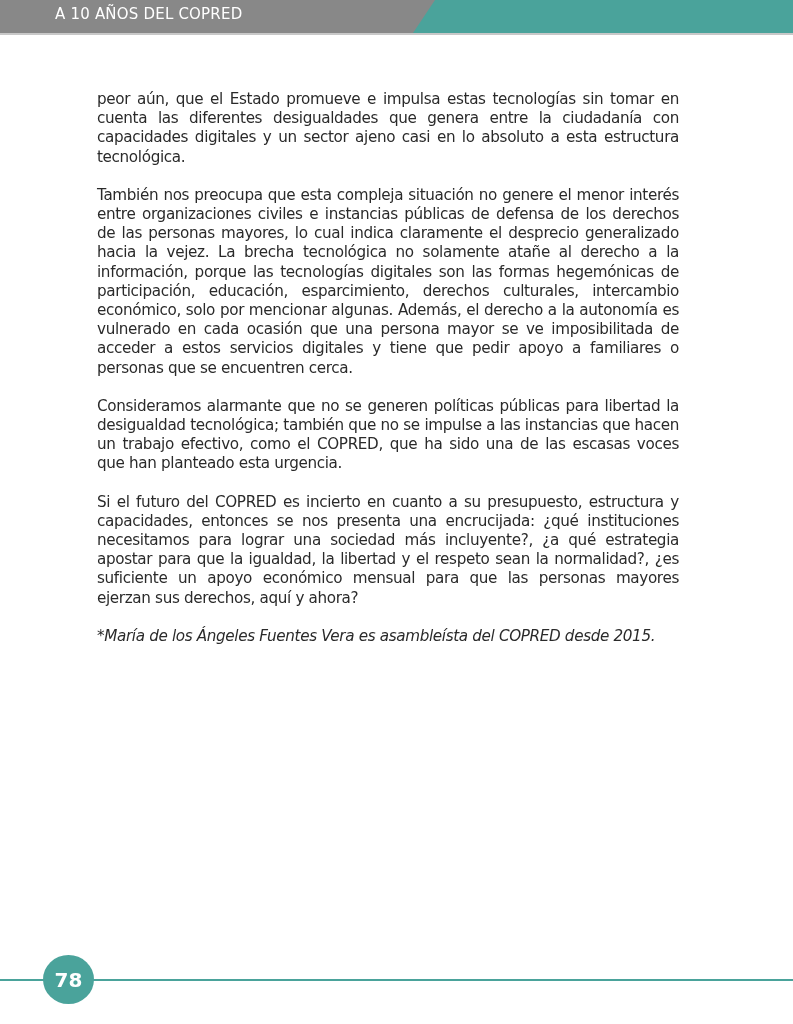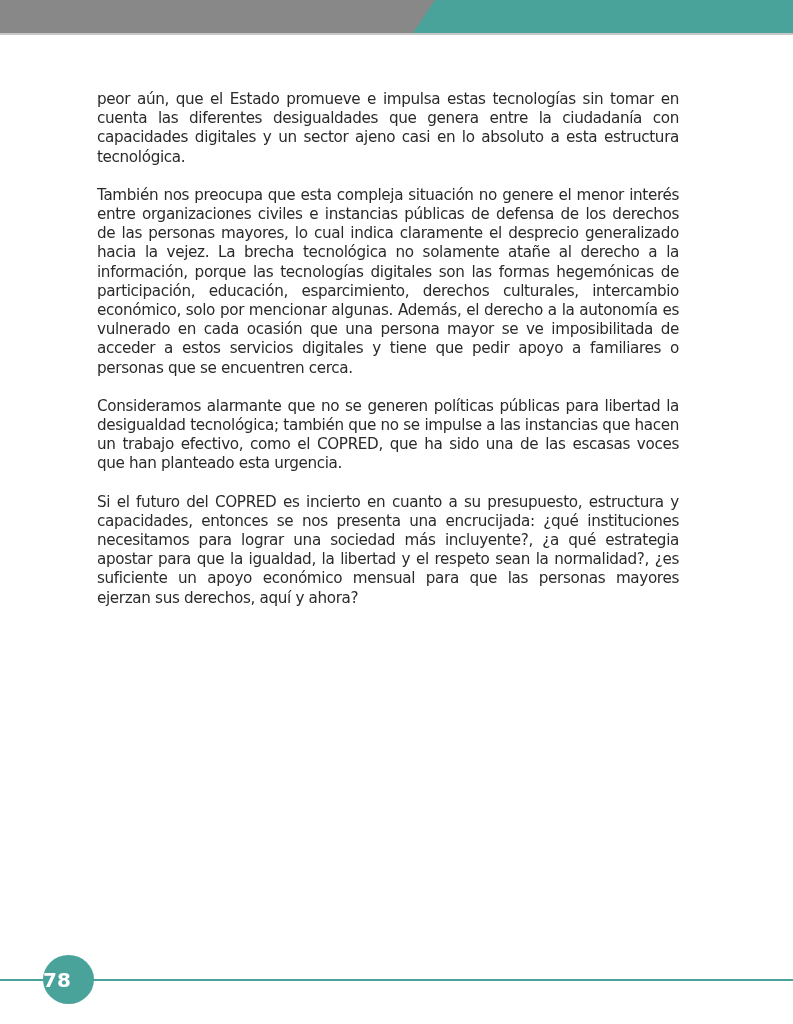--- a/index.html
+++ b/index.html
@@ -37,35 +37,37 @@
     .content p { margin: 0 16px 19px 0; }
     .content p.signature { font-style: italic; text-align: left; }
     .footer-line {
       position: absolute; left: 0; top: 979px; width: 793px; height: 2px;
       background: #4aa39b;
     }
     .page-badge {
       position: absolute; left: 43px; top: 955px; width: 51px; height: 49px;
       border-radius: 50%; background: #4aa39b;
       color: #ffffff; font-weight: bold; font-size: 20px;
-      display: flex; align-items: center; 
+      display: flex; align-items: center; justify-content: center;
       font-family: "DejaVu Sans", sans-serif;
     }
   </style>
 </head>
 <body>
 
 <div class="header">
   <div class="header-accent"></div>
+  <span class="header-title">A 10 AÑOS DEL COPRED</span>
 </div>
 <div class="header-shadow"></div>
 
 <div class="content">
   <p>peor aún, que el Estado promueve e impulsa estas tecnologías sin tomar en cuenta las diferentes desigualdades que genera entre la ciudadanía con capacidades digitales y un sector ajeno casi en lo absoluto a esta estructura tecnológica.</p>
   <p>También nos preocupa que esta compleja situación no genere el menor interés entre organizaciones civiles e instancias públicas de defensa de los derechos de las personas mayores, lo cual indica claramente el desprecio generalizado hacia la vejez. La brecha tecnológica no solamente atañe al derecho a la información, porque las tecnologías digitales son las formas hegemónicas de participación, educación, esparcimiento, derechos culturales, intercambio económico, solo por mencionar algunas. Además, el derecho a la autonomía es vulnerado en cada ocasión que una persona mayor se ve imposibilitada de acceder a estos servicios digitales y tiene que pedir apoyo a familiares o personas que se encuentren cerca.</p>
   <p>Consideramos alarmante que no se generen políticas públicas para libertad la desigualdad tecnológica; también que no se impulse a las instancias que hacen un trabajo efectivo, como el COPRED, que ha sido una de las escasas voces que han planteado esta urgencia.</p>
   <p>Si el futuro del COPRED es incierto en cuanto a su presupuesto, estructura y capacidades, entonces se nos presenta una encrucijada: ¿qué instituciones necesitamos para lograr una sociedad más incluyente?, ¿a qué estrategia apostar para que la igualdad, la libertad y el respeto sean la normalidad?, ¿es suficiente un apoyo económico mensual para que las personas mayores ejerzan sus derechos, aquí y ahora?</p>
+  <p class="signature">*María de los Ángeles Fuentes Vera es asambleísta del COPRED desde 2015.</p>
 </div>
 
 <div class="footer-line"></div>
 <div class="page-badge">
   <span>78</span>
 </div>
 
 </body></html>

